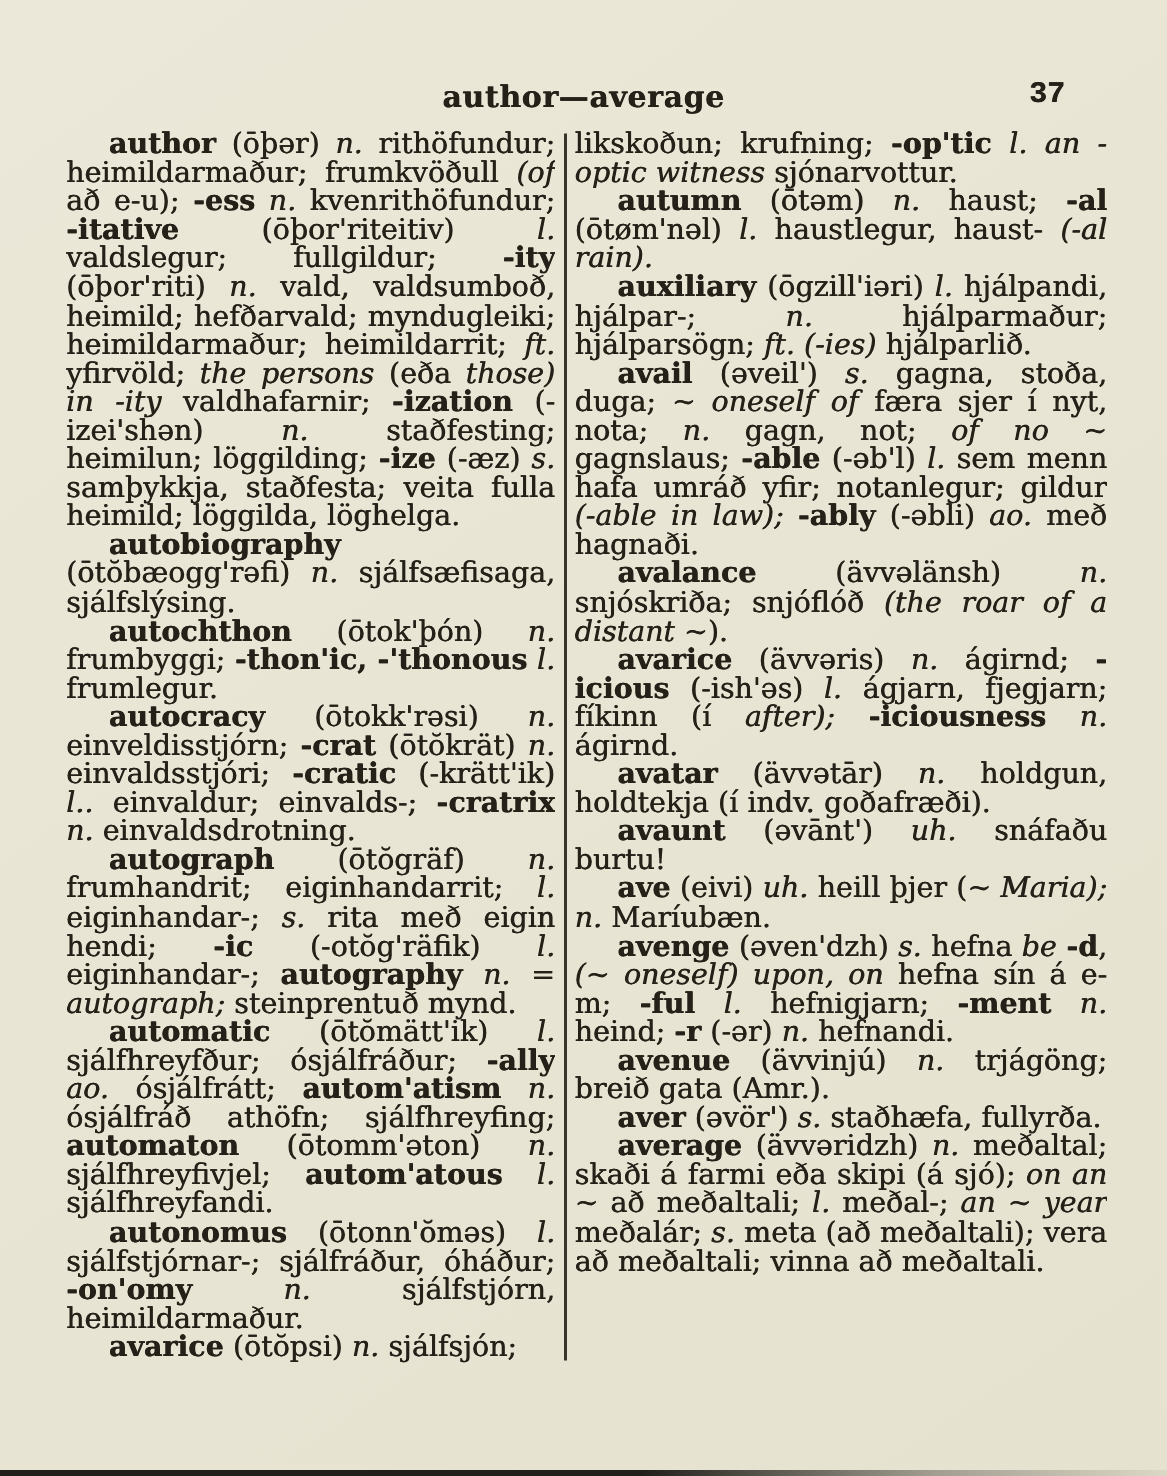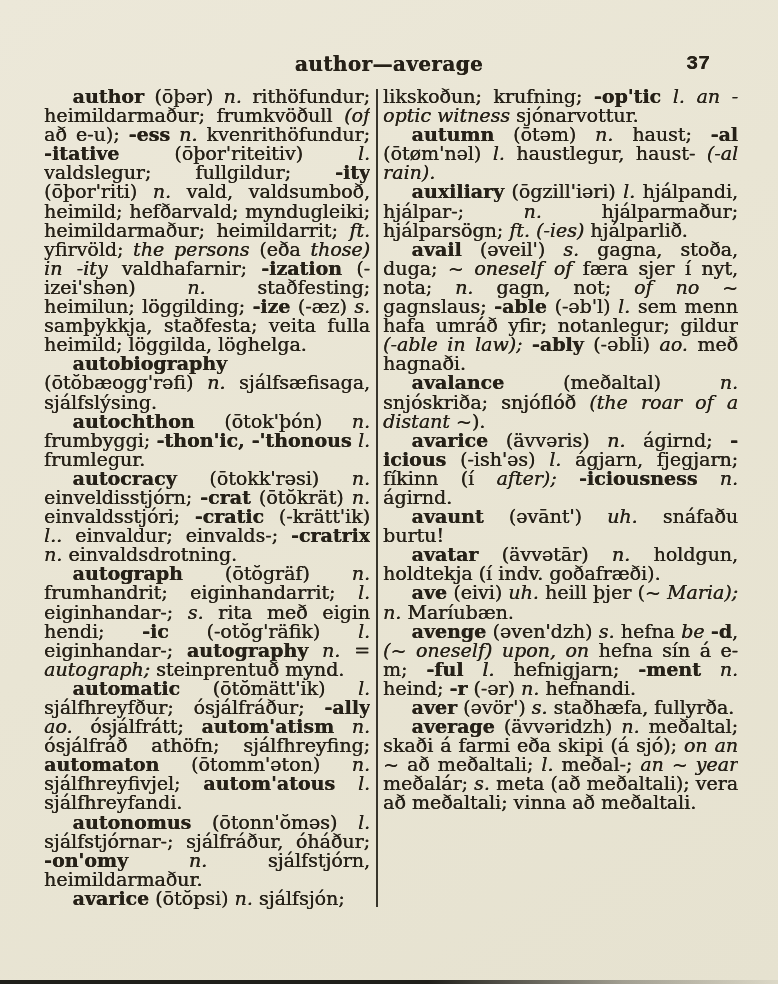--- a/index.html
+++ b/index.html
@@ -62,24 +62,25 @@
         <p class="entry indent"><span class="hw">automatic</span><span> (ōtŏmätt'ik) </span><span class="it">l.</span><span> sjálfhreyfður; ósjálfráður; </span><span class="hw">-ally</span><span> </span><span class="it">ao.</span><span> ósjálfrátt; </span><span class="hw">autom'atism</span><span> </span><span class="it">n.</span><span> ósjálfráð athöfn; sjálfhreyfing; </span><span class="hw">automaton</span><span> (ōtomm'əton) </span><span class="it">n.</span><span> sjálfhreyfivjel; </span><span class="hw">autom'atous</span><span> </span><span class="it">l.</span><span> sjálfhreyfandi.</span></p>
         <p class="entry indent"><span class="hw">autonomus</span><span> (ōtonn'ŏməs) </span><span class="it">l.</span><span> sjálfstjórnar-; sjálfráður, óháður; </span><span class="hw">-on'omy</span><span> </span><span class="it">n.</span><span> sjálfstjórn, heimildarmaður.</span></p>
         <p class="entry indent"><span class="hw">avarice</span><span> (ōtŏpsi) </span><span class="it">n.</span><span> sjálfsjón;</span></p>
       </div>
     <div class="divider"></div>
     <div class="col col-right">
         <p class="entry"><span>likskoðun; krufning; </span><span class="hw">-op'tic</span><span> </span><span class="it">l.</span><span> </span><span class="it">an -optic witness</span><span> sjónarvottur.</span></p>
         <p class="entry indent"><span class="hw">autumn</span><span> (ōtəm) </span><span class="it">n.</span><span> haust; </span><span class="hw">-al</span><span> (ōtøm'nəl) </span><span class="it">l.</span><span> haustlegur, haust- </span><span class="it">(-al rain).</span></p>
         <p class="entry indent"><span class="hw">auxiliary</span><span> (ōgzill'iəri) </span><span class="it">l.</span><span> hjálpandi, hjálpar-; </span><span class="it">n.</span><span> hjálparmaður; hjálparsögn; </span><span class="it">ft. (-ies)</span><span> hjálparlið.</span></p>
         <p class="entry indent"><span class="hw">avail</span><span> (əveil') </span><span class="it">s.</span><span> gagna, stoða, duga; ~ </span><span class="it">oneself of</span><span> færa sjer í nyt, nota; </span><span class="it">n.</span><span> gagn, not; </span><span class="it">of no</span><span> ~ gagnslaus; </span><span class="hw">-able</span><span> (-əb'l) </span><span class="it">l.</span><span> sem menn hafa umráð yfir; notanlegur; gildur </span><span class="it">(-able in law);</span><span> </span><span class="hw">-ably</span><span> (-əbli) </span><span class="it">ao.</span><span> með hagnaði.</span></p>
-        <p class="entry indent"><span class="hw">avalance</span><span> (meðaltal) </span><span class="it">n.</span><span> snjóskriða; snjóflóð </span><span class="it">(the roar of a distant</span><span> ~).</span></p>
+        <p class="entry indent"><span class="hw">avalance</span><span> (ävvəlänsh) </span><span class="it">n.</span><span> snjóskriða; snjóflóð </span><span class="it">(the roar of a distant</span><span> ~).</span></p>
         <p class="entry indent"><span class="hw">avarice</span><span> (ävvəris) </span><span class="it">n.</span><span> ágirnd; </span><span class="hw">-icious</span><span> (-ish'əs) </span><span class="it">l.</span><span> ágjarn, fjegjarn; fíkinn (í </span><span class="it">after);</span><span> </span><span class="hw">-iciousness</span><span> </span><span class="it">n.</span><span> ágirnd.</span></p>
+        <p class="entry indent"><span class="hw">avatar</span><span> (ävvətār) </span><span class="it">n.</span><span> holdgun, holdtekja (í indv. goðafræði).</span></p>
         <p class="entry indent"><span class="hw">avaunt</span><span> (əvānt') </span><span class="it">uh.</span><span> snáfaðu burtu!</span></p>
-        <p class="entry indent"><span class="hw">avatar</span><span> (ävvətār) </span><span class="it">n.</span><span> holdgun, holdtekja (í indv. goðafræði).</span></p>
         <p class="entry indent"><span class="hw">ave</span><span> (eivi) </span><span class="it">uh.</span><span> heill þjer (~ </span><span class="it">Maria);</span><span> </span><span class="it">n.</span><span> Maríubæn.</span></p>
         <p class="entry indent"><span class="hw">avenge</span><span> (əven'dzh) </span><span class="it">s.</span><span> hefna </span><span class="it">be</span><span> </span><span class="hw">-d</span><span>, </span><span class="it">(~ oneself) upon, on</span><span> hefna sín á e-m; </span><span class="hw">-ful</span><span> </span><span class="it">l.</span><span> hefnigjarn; </span><span class="hw">-ment</span><span> </span><span class="it">n.</span><span> heind; </span><span class="hw">-r</span><span> (-ər) </span><span class="it">n.</span><span> hefnandi.</span></p>
+        <p class="entry indent"><span class="hw">avenue</span><span> (ävvinjú) </span><span class="it">n.</span><span> trjágöng; breið gata (Amr.).</span></p>
         <p class="entry indent"><span class="hw">aver</span><span> (əvör') </span><span class="it">s.</span><span> staðhæfa, fullyrða.</span></p>
         <p class="entry indent"><span class="hw">average</span><span> (ävvəridzh) </span><span class="it">n.</span><span> meðaltal; skaði á farmi eða skipi (á sjó); </span><span class="it">on an</span><span> ~ að meðaltali; </span><span class="it">l.</span><span> meðal-; </span><span class="it">an</span><span> ~ </span><span class="it">year</span><span> meðalár; </span><span class="it">s.</span><span> meta (að meðaltali); vera að meðaltali; vinna að meðaltali.</span></p>
       </div>
   </div>
   <div class="bottom-edge"></div>
 </div>
 
 </body></html>

